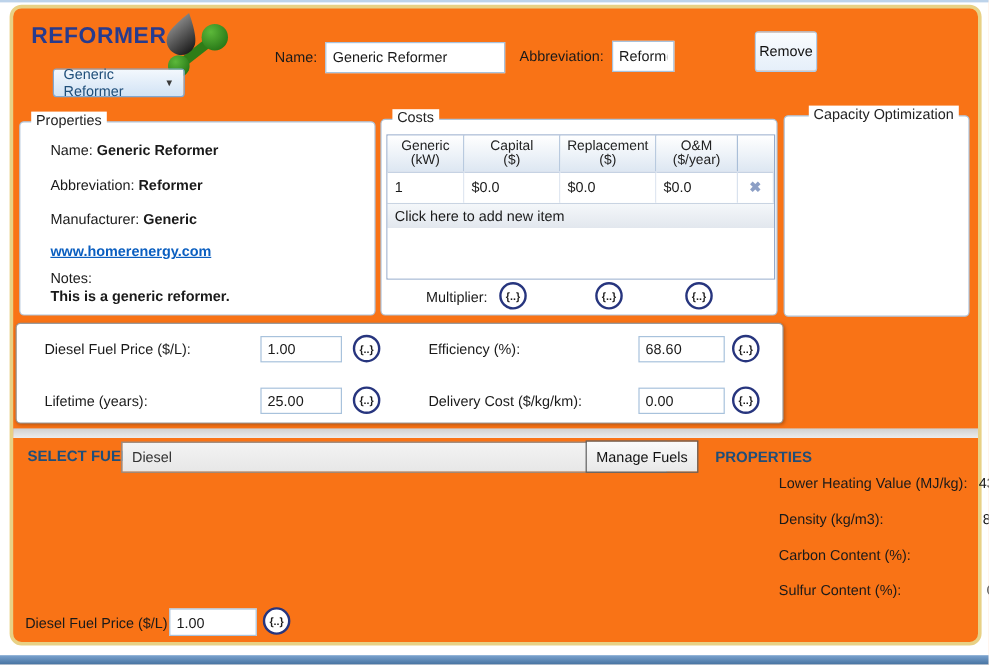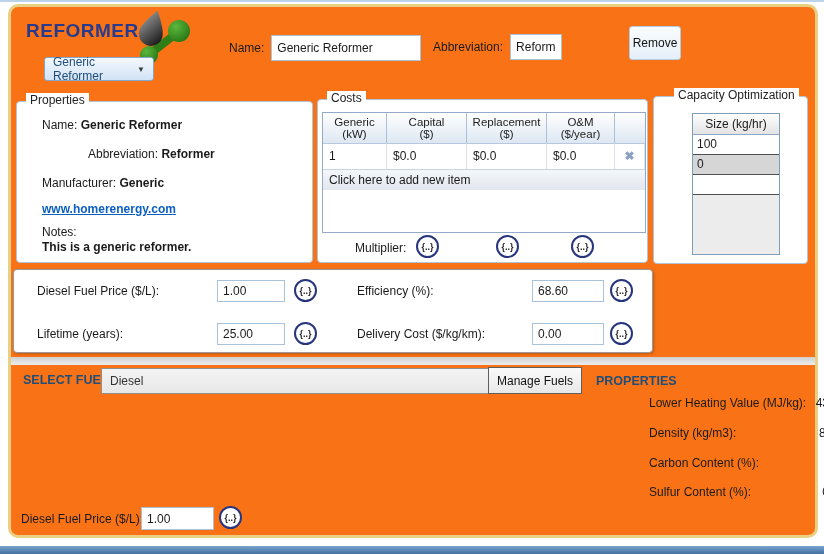--- a/index.html
+++ b/index.html
@@ -113,21 +113,21 @@
       <input class="txt" style="width: 52px;" value="Reformer">
     </div>
 
     <div class="abs btn-blue" style="left:618px; top:19px; width:52px; height:34px;">Remove</div>
 
     <div class="groupbox" style="left:5px; top:94px; width:297px; height:162px;">
       <span class="gb-title">Properties</span>
       <div class="prop-line" style="left:25px; top:16px;">
         <span>Name:</span>&nbsp;<b>Generic Reformer</b>
       </div>
-      <div class="prop-line" style="left:25px; top:45px;margin-left:46px;">
+      <div class="prop-line" style="left:25px; top:45px;">
         <span>Abbreviation:</span>&nbsp;<b>Reformer</b>
       </div>
       <div class="prop-line" style="left:25px; top:74px;">
         <span>Manufacturer:</span>&nbsp;<b>Generic</b>
       </div>
       <a class="link prop-line" style="left:25px; top:100px;" href="#">www.homerenergy.com</a>
       <div class="prop-line" style="left:25px; top:123px;">Notes:</div>
       <div class="prop-line" style="left:25px; top:138px; font-weight:bold;">This is a generic reformer.</div>
     </div>
 
@@ -166,26 +166,20 @@
       </div>
 
       <div class="abs" style="left:8px; top:141px;margin-left:29px;">Multiplier:</div>
       <div class="abs dots-btn" style="left:98px; top:135px;">{..}</div>
       <div class="abs dots-btn" style="left:178px; top:135px;">{..}</div>
       <div class="abs dots-btn" style="left:253px; top:135px;">{..}</div>
     </div>
 
     <div class="groupbox" style="left:642px; top:89px; width:155px; height:168px;">
       <span class="gb-title" style="left:20px;">Capacity Optimization</span>
-      <div class="cap-table" style="left:38px; top:16px; width:88px; height:142px;">
-        <div class="cap-head">Size (kg/hr)</div>
-        <div class="cap-row">100</div>
-        <div class="cap-row sel">0</div>
-        <div class="cap-row"></div>
-      </div>
     </div>
 
     <div class="params-box" style="left:2px; top:262px; width:640px; height:84px;">
       <div class="abs" style="left:23px; top:14px;">Diesel Fuel Price ($/L):</div>
       <input class="txt abs" style="left: 203px; top: 10px; width: 68px; height: 22px;" value="1.00">
       <div class="abs dots-btn" style="left:280px; top:9px;">{..}</div>
 
       <div class="abs" style="left:23px; top:57px;">Lifetime (years):</div>
       <input class="txt abs" style="left: 203px; top: 53px; width: 68px; height: 22px;" value="25.00">
       <div class="abs dots-btn" style="left:280px; top:52px;">{..}</div>

